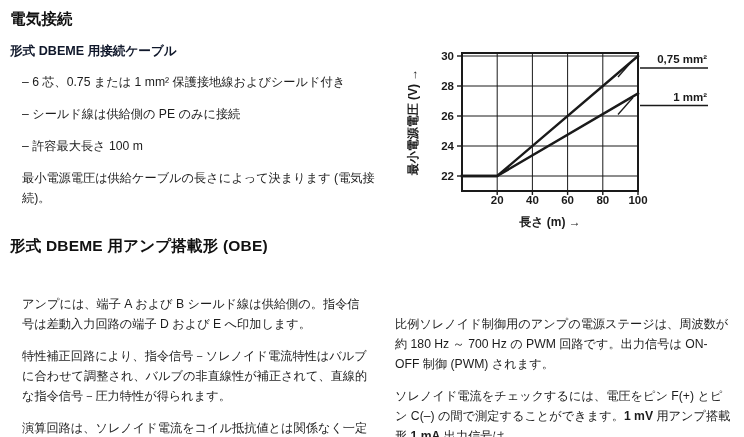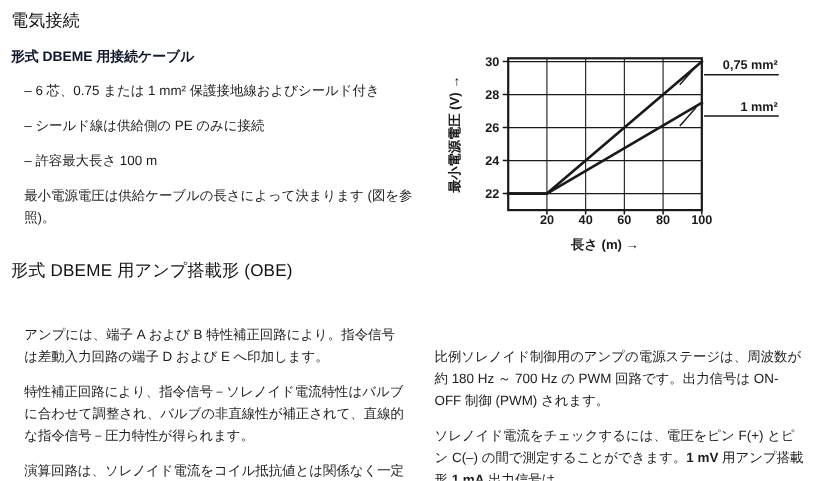--- a/index.html
+++ b/index.html
@@ -4,21 +4,21 @@
 <style>
   html,body{margin:0;padding:0;}
   body{
     width:744px;height:437px;overflow:hidden;background:#ffffff;
     font-family:"Liberation Sans",sans-serif;color:#1c1c1c;
     -webkit-font-smoothing:antialiased;
   }
   .page{position:relative;width:744px;height:437px;}
   .h-main{
     position:absolute;left:10px;margin:0;
-    font-size:15.5px;font-weight:normal;color:#111;
+    font-size:15.5px;font-weight:bold;color:#111;
     letter-spacing:0.2px;
   }
   #title1{top:9px;}
   #title2{top:236px;}
   .h-sub{
     margin:0 0 7px 0;font-size:12.6px;font-weight:bold;color:#0f172a;
   }
   .body-text p{margin:12px;font-size:12.2px;line-height:20px;}
   .cable-section{position:absolute;left:10px;top:43px;width:390px;}
   .col-left2{position:absolute;left:10px;top:282px;width:372px;}
@@ -35,21 +35,21 @@
 
 <div class="page">
 
   <h1 class="h-main" id="title1">電気接続</h1>
 
   <section class="cable-section body-text">
     <h2 class="h-sub">形式 DBEME 用接続ケーブル</h2>
     <p>– 6 芯、0.75 または 1 mm² 保護接地線およびシールド付き</p>
     <p>– シールド線は供給側の PE のみに接続</p>
     <p>– 許容最大長さ 100 m</p>
-    <p>最小電源電圧は供給ケーブルの長さによって決まります (図を参照)。</p>
+    <p>最小電源電圧は供給ケーブルの長さによって決まります (電気接続)。</p>
   </section>
 
   <figure class="chart-figure">
     <svg id="chart-svg" width="340" height="200" viewBox="0 0 340 200">
         <line x1="93.2" y1="15" x2="93.2" y2="153" stroke="#1a1a1a" stroke-width="1"></line>
         <line x1="93.2" y1="153" x2="93.2" y2="157" stroke="#1a1a1a" stroke-width="1.4"></line>
         <text x="93.2" y="166" text-anchor="middle" class="tick">20</text>
         <line x1="128.4" y1="15" x2="128.4" y2="153" stroke="#1a1a1a" stroke-width="1"></line>
         <line x1="128.4" y1="153" x2="128.4" y2="157" stroke="#1a1a1a" stroke-width="1.4"></line>
         <text x="128.4" y="166" text-anchor="middle" class="tick">40</text>
@@ -87,21 +87,21 @@
         <line x1="236" y1="67.5" x2="304" y2="67.5" stroke="#1a1a1a" stroke-width="1.3"></line>
         <text x="303" y="62.5" text-anchor="end" class="slabel">1 mm²</text>
         <text x="146" y="188" text-anchor="middle" class="alabel">長さ (m) →</text>
         <text transform="translate(13,84) rotate(-90)" text-anchor="middle" class="alabel">最小電源電圧 (V) →</text>
       </svg>
   </figure>
 
   <h1 class="h-main" id="title2">形式 DBEME 用アンプ搭載形 (OBE)</h1>
 
   <section class="col-left2 body-text">
-    <p>アンプには、端子 A および B 特性補正回路により。指令信号は差動入力回路の端子 D および E へ印加します。</p>
+    <p>アンプには、端子 A および B シールド線は供給側の。指令信号は差動入力回路の端子 D および E へ印加します。</p>
     <p>特性補正回路により、指令信号－ソレノイド電流特性はバルブに合わせて調整され、バルブの非直線性が補正されて、直線的な指令信号－圧力特性が得られます。</p>
     <p>演算回路は、ソレノイド電流をコイル抵抗値とは関係なく一定に制御します。</p>
   </section>
 
   <section class="col-right2 body-text">
     <p>比例ソレノイド制御用のアンプの電源ステージは、周波数が約 180 Hz ～ 700 Hz の PWM 回路です。出力信号は ON-OFF 制御 (PWM) されます。</p>
     <p><span>ソレノイド電流をチェックするには、電圧をピン F(+) とピン C(–) の間で測定することができます。</span><strong>1 mV</strong><span> 用アンプ搭載形 </span><strong>1 mA</strong><span> 出力信号は。</span></p>
   </section>
 
 </div>

